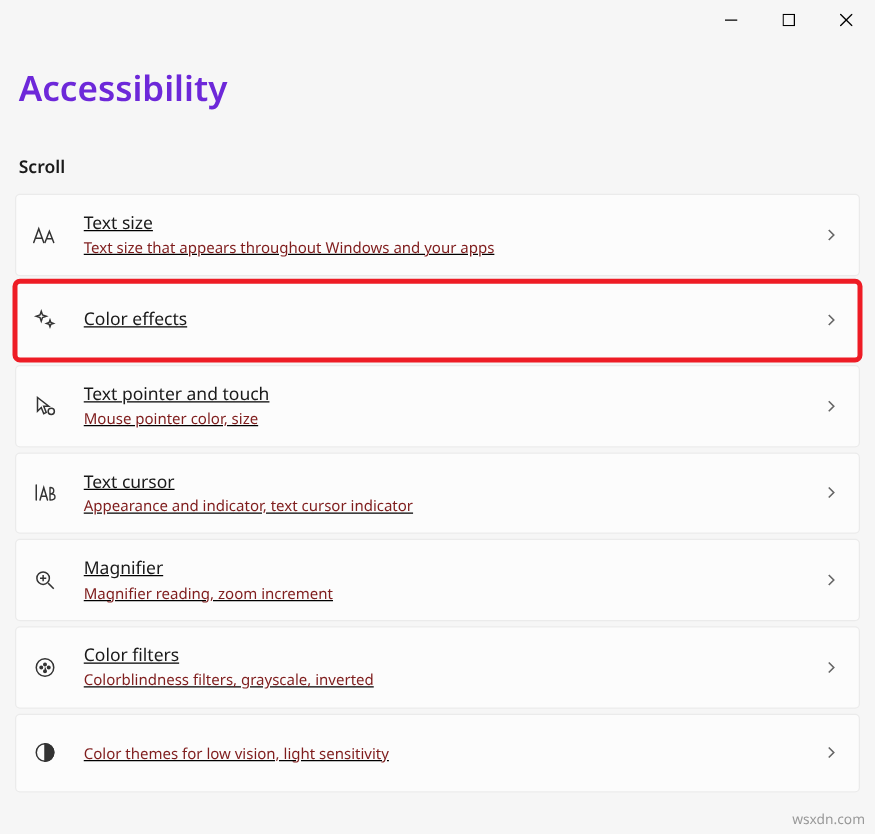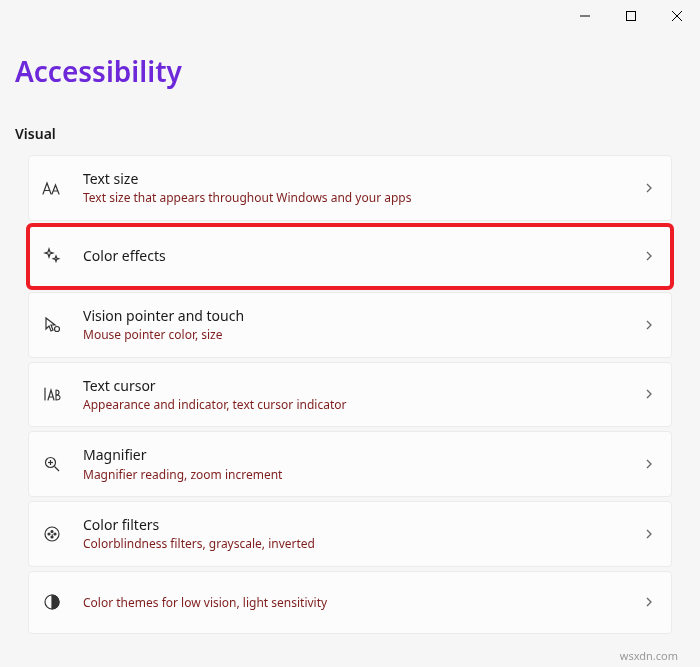--- a/index.html
+++ b/index.html
@@ -34,21 +34,22 @@
       padding: 52px 0 0 15px;
       color: #6d28d9;
     }
     .section-header {
       font-size: 14px;
       font-weight: 600;
       padding: 34px 0 12px 15px;
       color: #1a1a1a;
     }
     .items {
-      padding: 0 28px;
+      padding: 0 12px;
+      text-decoration: underline;
     }
     .item {
       background: #fcfcfc;
       border: 1px solid #ebebeb;
       border-radius: 4px;
       margin-bottom: 4px;
       display: flex;
       align-items: center;
       padding: 14px 16px 14px 12px;
       min-height: 63px;
@@ -88,21 +89,21 @@
       line-height: 1.3;
     }
     .chevron {
       color: #666;
       margin-left: 12px;
       flex-shrink: 0;
     }
     .watermark {
       position: absolute;
       bottom: 4px;
-      right: 22px;
+      right: 8px;
       font-size: 11px;
       color: #999;
     }
   </style>
 </head>
 <body>
 
 <div class="window-controls">
   <div class="window-control">
     <svg width="10" height="10" viewBox="0 0 10 10">
@@ -116,21 +117,21 @@
   </div>
   <div class="window-control">
     <svg width="10" height="10" viewBox="0 0 10 10">
         <line x1="0" y1="0" x2="10" y2="10" stroke="currentColor" stroke-width="1"></line>
         <line x1="10" y1="0" x2="0" y2="10" stroke="currentColor" stroke-width="1"></line>
       </svg>
   </div>
 </div>
 
 <h1 class="page-title">Accessibility</h1>
-<div class="section-header">Visual</div>
+<div class="section-header">Scroll</div>
 
 <div class="items">
 
   <div class="item">
     <span class="item-icon">
       <svg width="20" height="16" viewBox="0 0 20 16" fill="none" stroke="currentColor" stroke-width="1.2" stroke-linecap="round">
         <path d="M1 14 L5 3 L9 14 M2.5 10.5 L7.5 10.5"></path>
         <path d="M10 14 L13.5 5 L17 14 M11.2 11 L15.8 11"></path>
       </svg>
     </span>
@@ -163,21 +164,21 @@
   </div>
 
   <div class="item">
     <span class="item-icon">
       <svg width="18" height="18" viewBox="0 0 18 18" fill="none" stroke="currentColor" stroke-width="1.2">
         <path d="M3 2 L3 13 L6 10 L8 15 L10 14 L8 9 L12 9 Z"></path>
         <circle cx="14" cy="13" r="2.5"></circle>
       </svg>
     </span>
     <div class="item-text">
-      <div class="item-title">Vision pointer and touch</div>
+      <div class="item-title">Text pointer and touch</div>
       <div class="item-subtitle">Mouse pointer color, size</div>
     </div>
     <span class="chevron">
       <svg width="12" height="12" viewBox="0 0 12 12">
           <path d="M4 2 L8 6 L4 10" fill="none" stroke="currentColor" stroke-width="1.3"></path>
         </svg>
     </span>
   </div>
 
   <div class="item">

